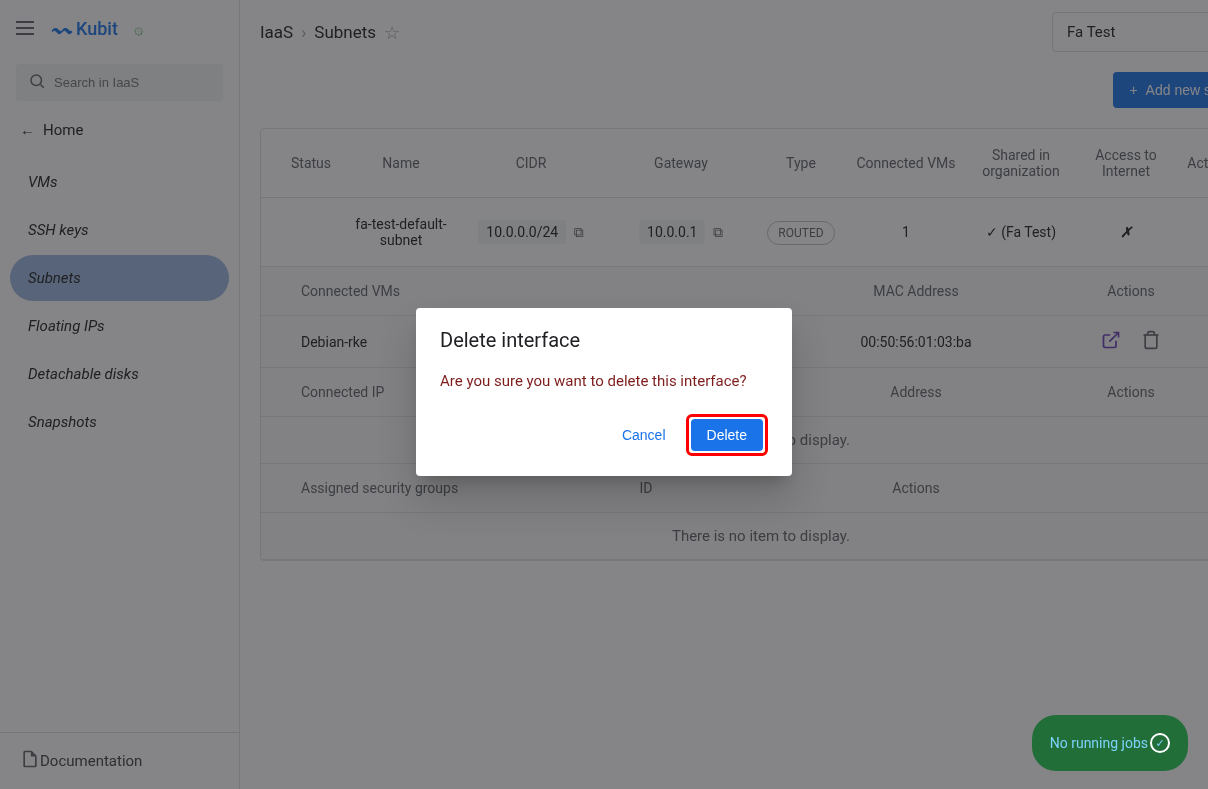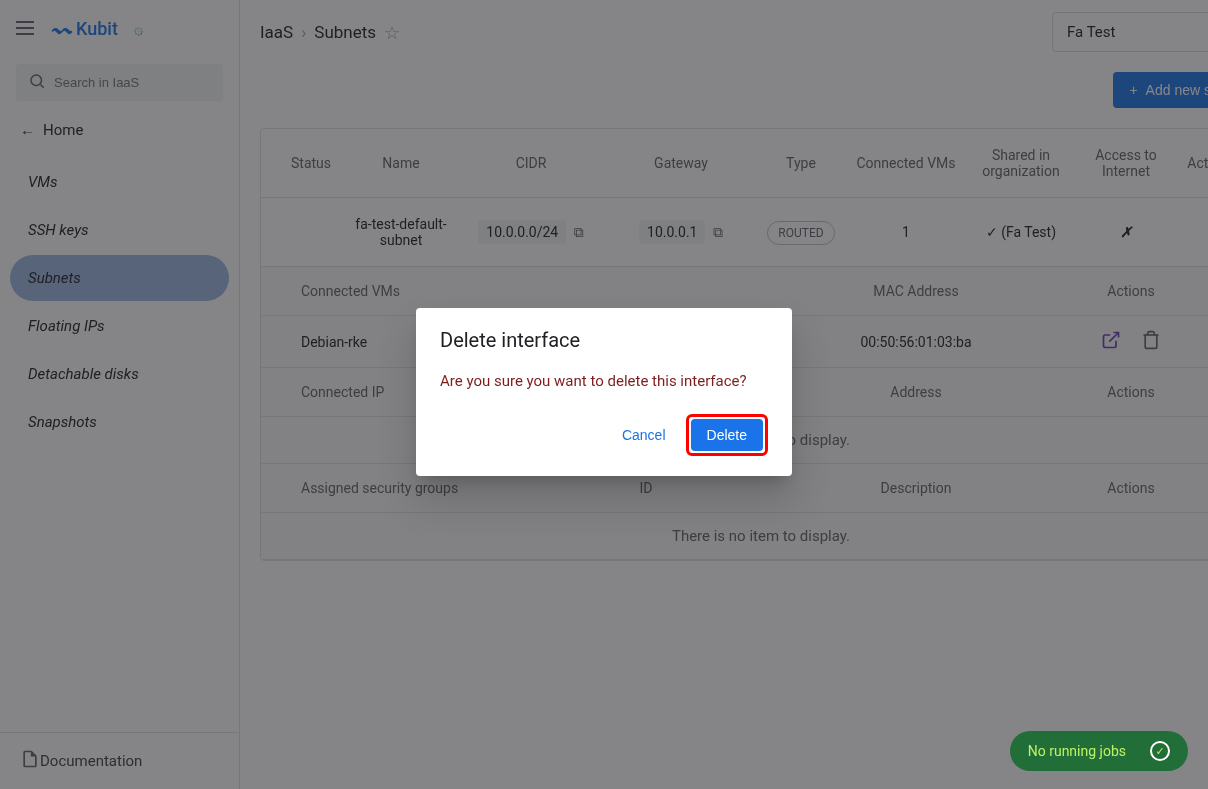--- a/index.html
+++ b/index.html
@@ -372,26 +372,26 @@
       padding: 2px;
       border-radius: 6px;
     }
     
     
     .jobs-pill {
       position: absolute;
       bottom: 18px;
       right: 20px;
       background: #216e39;
-      color: #bef264;
+      color: #7dd3fc;
       border-radius: 24px;
-      padding: 10px 18px;
-      display: flex;
-      align-items: center;
-      gap: 24px;
+      padding: 18px 18px;
+      display: flex;
+      align-items: center;
+      gap: 2px;
       font-size: 14px;
       z-index: 15;
     }
     
     .check-circle {
       width: 20px;
       height: 20px;
       border: 2px solid #fff;
       border-radius: 50%;
       display: flex;
@@ -538,21 +538,20 @@
             <div>Connected IP</div>
             <div style="text-align:center;">ID</div>
             <div>Address</div>
             <div>Actions</div>
           </div>
           <div class="empty-row">There is no item to display.</div>
 
           <div class="sub-head left-label">
             <div>Assigned security groups</div>
             <div style="text-align:center;">ID</div>
-            <div>Description</div>
             <div>Actions</div>
           </div>
           <div class="empty-row">There is no item to display.</div>
         </div>
       </div>
     </div>
   </main>
 </div>
 
 <div class="overlay"></div>

